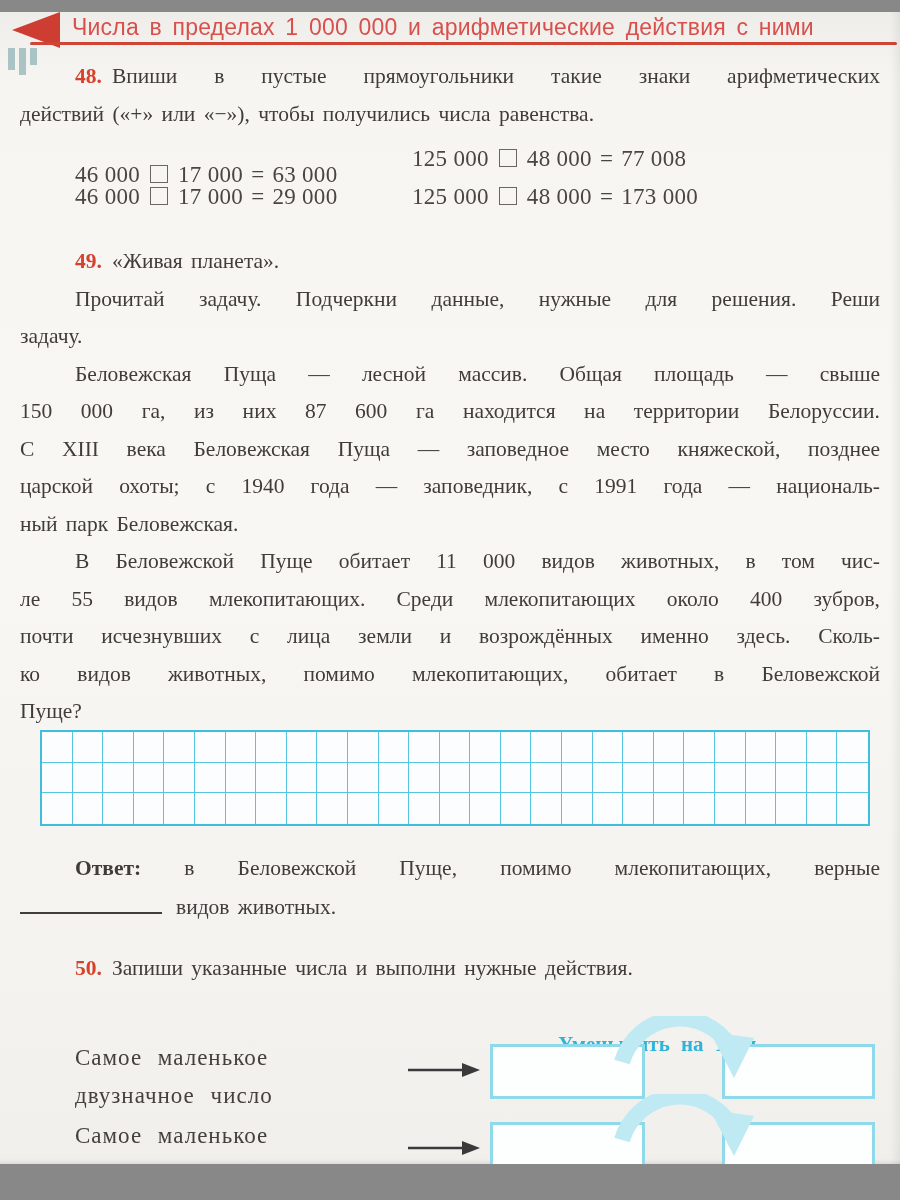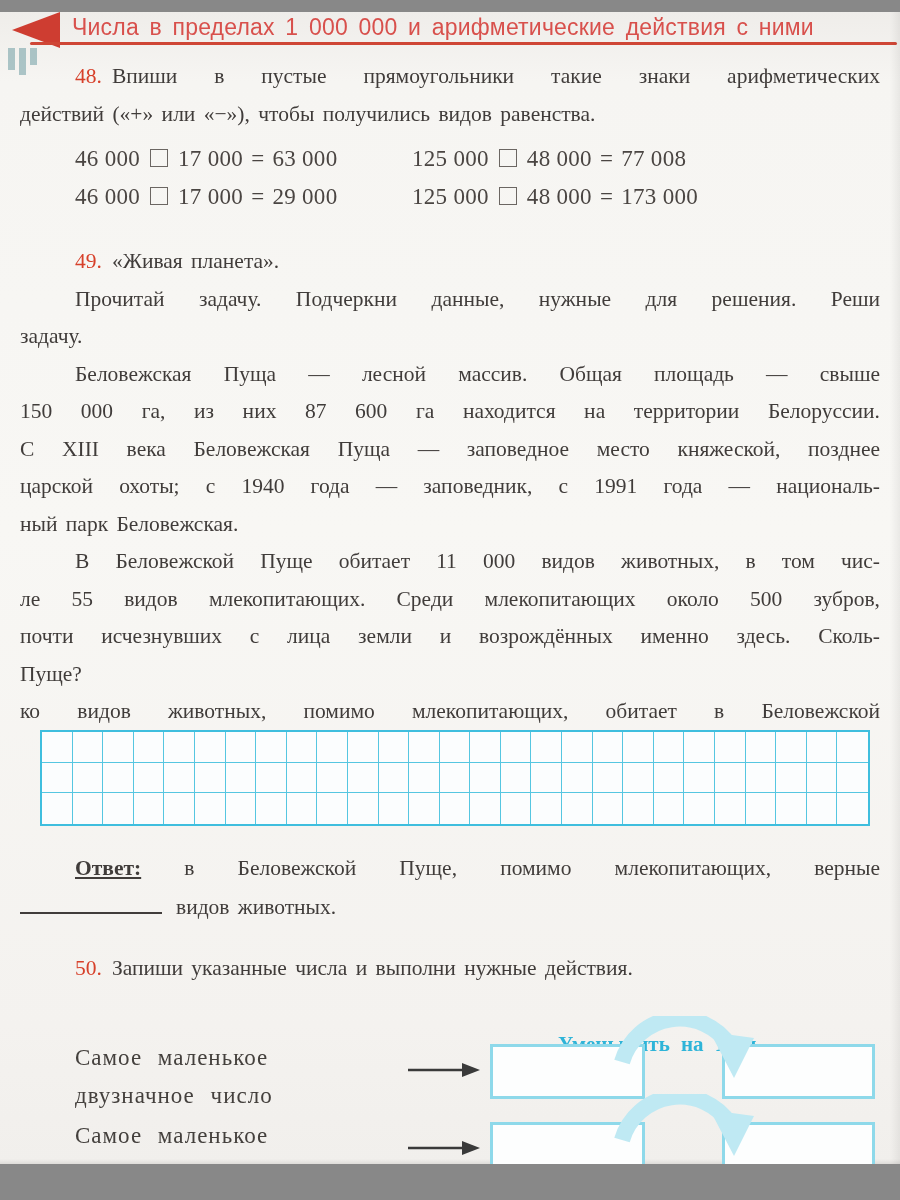--- a/index.html
+++ b/index.html
@@ -36,22 +36,22 @@
   .teal-bars i{display:block; width:7px; background:#6f9ea4;}
   .teal-bars i:nth-child(1){height:22px;}
   .teal-bars i:nth-child(2){height:27px;}
   .teal-bars i:nth-child(3){height:17px;}
 
   
   .tblock{position:absolute; left:20px; width:860px;}
   .line{height:37.5px; line-height:37.5px; font-size:21.5px; word-spacing:3px; overflow:hidden; white-space:nowrap;}
   .line.fill{white-space:normal; text-align:justify; text-align-last:justify;}
   .line.indent{padding-left:55px;}
-  .tnum{color:#d7402a; font-weight:normal; padding-right:10px;}
-  .bold{font-weight:bold;text-decoration:underline;}
+  .tnum{color:#d7402a; font-weight:bold; padding-right:10px;}
+  .bold{font-weight:bold;}
 
   
   .equations{position:absolute; left:20px; top:134px; width:860px; height:80px; font-size:23px; color:#4a4542;}
   .eq{position:absolute; white-space:nowrap; letter-spacing:0.3px;}
   .eq .sq{
     display:inline-block; width:16px; height:16px; border:1.6px solid #6b6662;
     margin:0 10px; vertical-align:-1px; background:transparent;
   }
   .eq .eqs{padding:0 8px;}
 
@@ -102,26 +102,26 @@
       <i></i>
     </div>
   <div class="chapter-title">Числа в пределах 1 000 000 и арифметические действия с ними</div>
   <div class="chapter-rule"></div>
 
   <div class="tblock" style="top:46px">
     <div class="line fill indent">
       <span class="tnum">48.</span><span>Впиши в пустые прямоугольники такие знаки арифметических</span>
     </div>
     <div class="line">
-      <span>действий («+» или «−»), чтобы получились видов равенства.</span>
+      <span>действий («+» или «−»), чтобы получились числа равенства.</span>
     </div>
   </div>
 
   <div class="equations">
-    <div class="eq" style="left:55px; top:0">
+    <div class="eq" style="left:55px; top:16px">
       <span>46 000</span><span class="sq"></span><span>17 000</span><span class="eqs">=</span><span>63 000</span>
     </div>
     <div class="eq" style="left:392px; top:0">
       <span>125 000</span><span class="sq"></span><span>48 000</span><span class="eqs">=</span><span>77 008</span>
     </div>
     <div class="eq" style="left:55px; top:38px">
       <span>46 000</span><span class="sq"></span><span>17 000</span><span class="eqs">=</span><span>29 000</span>
     </div>
     <div class="eq" style="left:392px; top:38px">
       <span>125 000</span><span class="sq"></span><span>48 000</span><span class="eqs">=</span><span>173 000</span>
@@ -133,24 +133,24 @@
       <span class="tnum">49.</span><span>«Живая планета».</span>
     </div>
     <div class="line fill indent">Прочитай задачу. Подчеркни данные, нужные для решения. Реши</div>
     <div class="line">задачу.</div>
     <div class="line fill indent">Беловежская Пуща — лесной массив. Общая площадь — свыше</div>
     <div class="line fill">150 000 га, из них 87 600 га находится на территории Белоруссии.</div>
     <div class="line fill">С XIII века Беловежская Пуща — заповедное место княжеской, позднее</div>
     <div class="line fill">царской охоты; с 1940 года — заповедник, с 1991 года — националь-</div>
     <div class="line">ный парк Беловежская.</div>
     <div class="line fill indent">В Беловежской Пуще обитает 11 000 видов животных, в том чис-</div>
-    <div class="line fill">ле 55 видов млекопитающих. Среди млекопитающих около 500 зубров,</div>
+    <div class="line fill">ле 55 видов млекопитающих. Среди млекопитающих около 400 зубров,</div>
     <div class="line fill">почти исчезнувших с лица земли и возрождённых именно здесь. Сколь-</div>
+    <div class="line fill">ко видов животных, помимо млекопитающих, обитает в Беловежской</div>
     <div class="line">Пуще?</div>
-    <div class="line fill">ко видов животных, помимо млекопитающих, обитает в Беловежской</div>
   </div>
 
   <div class="agrid">
       <div class="cell"></div>
       <div class="cell"></div>
       <div class="cell"></div>
       <div class="cell"></div>
       <div class="cell"></div>
       <div class="cell"></div>
       <div class="cell"></div>

